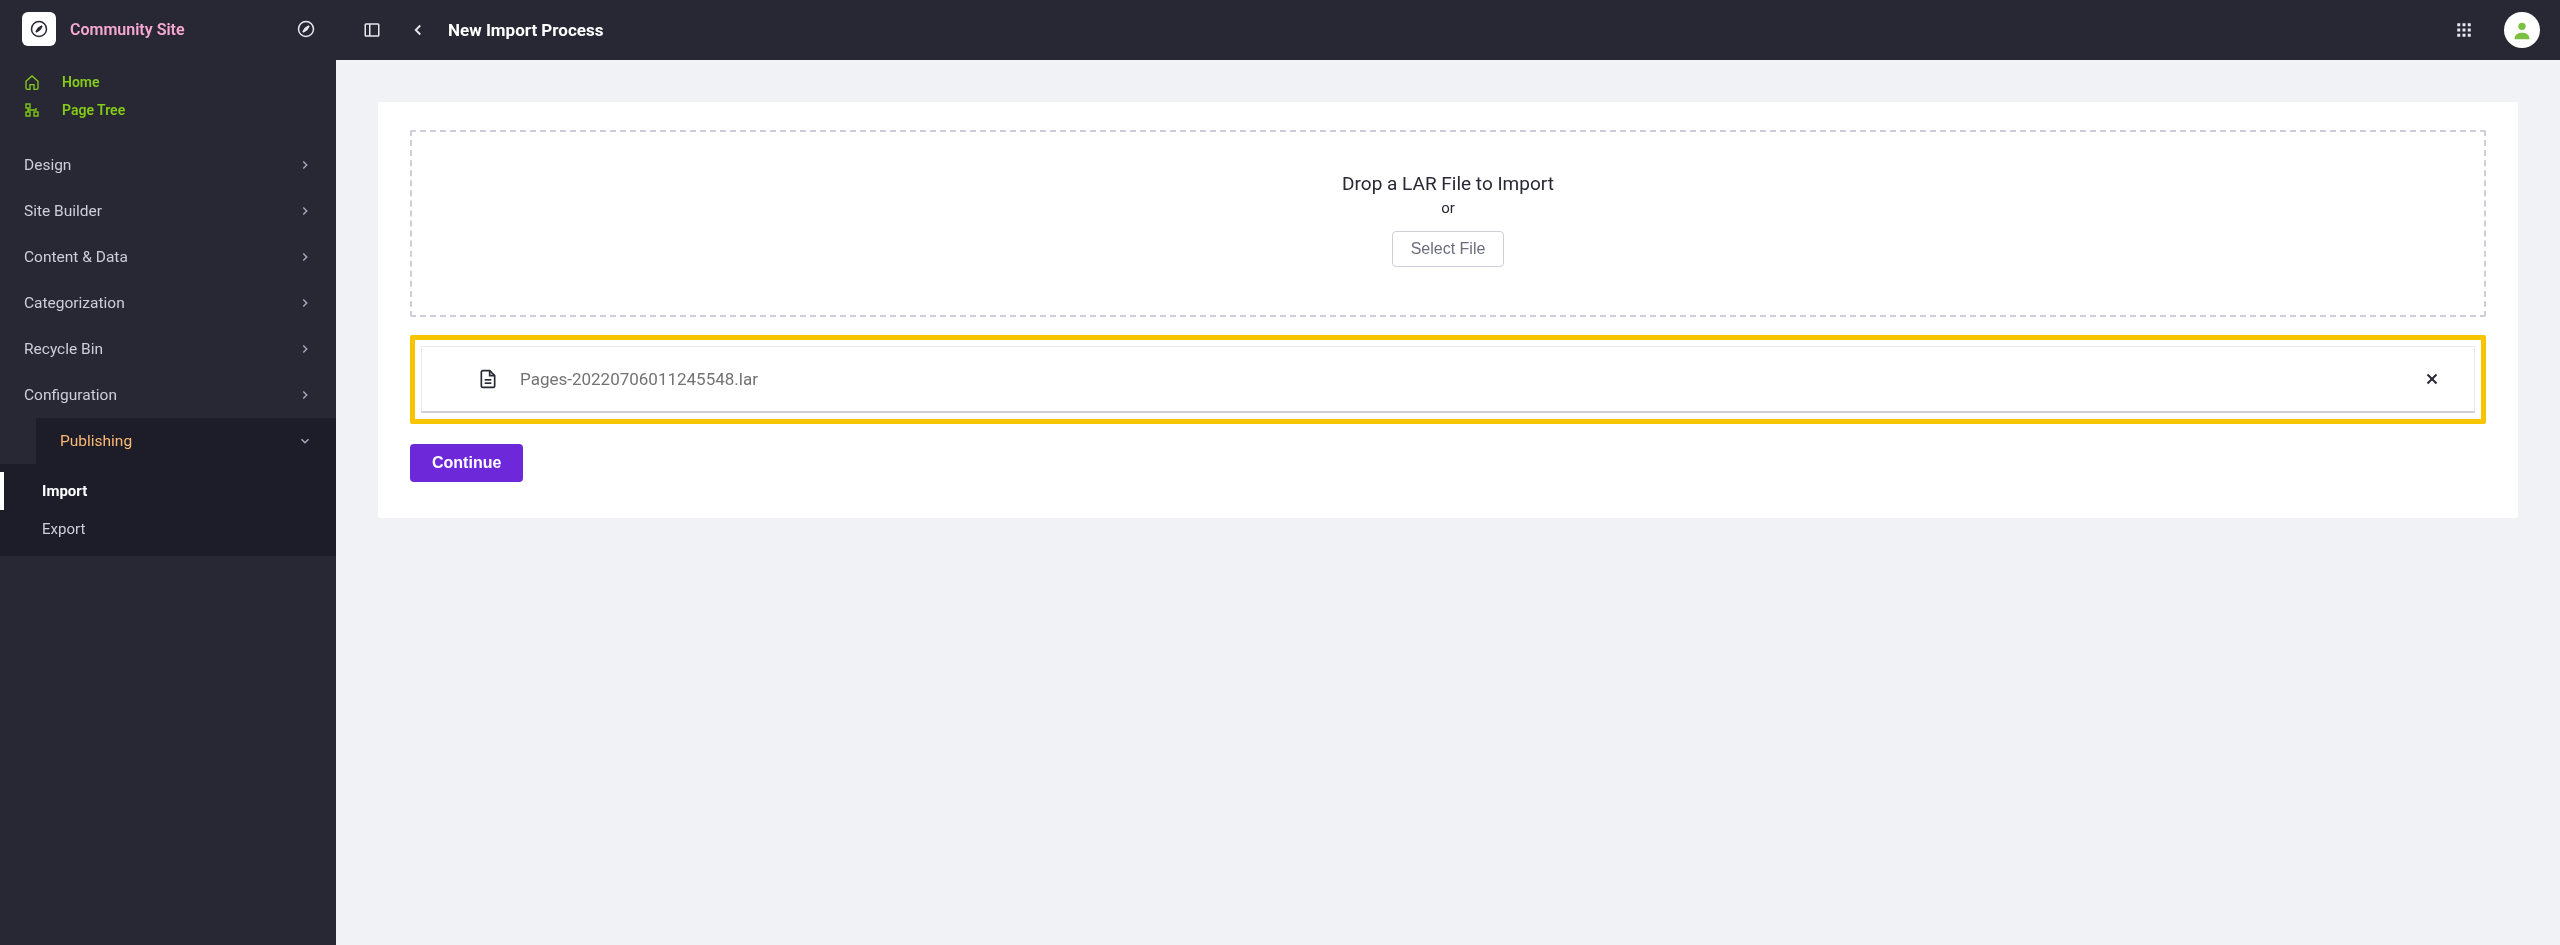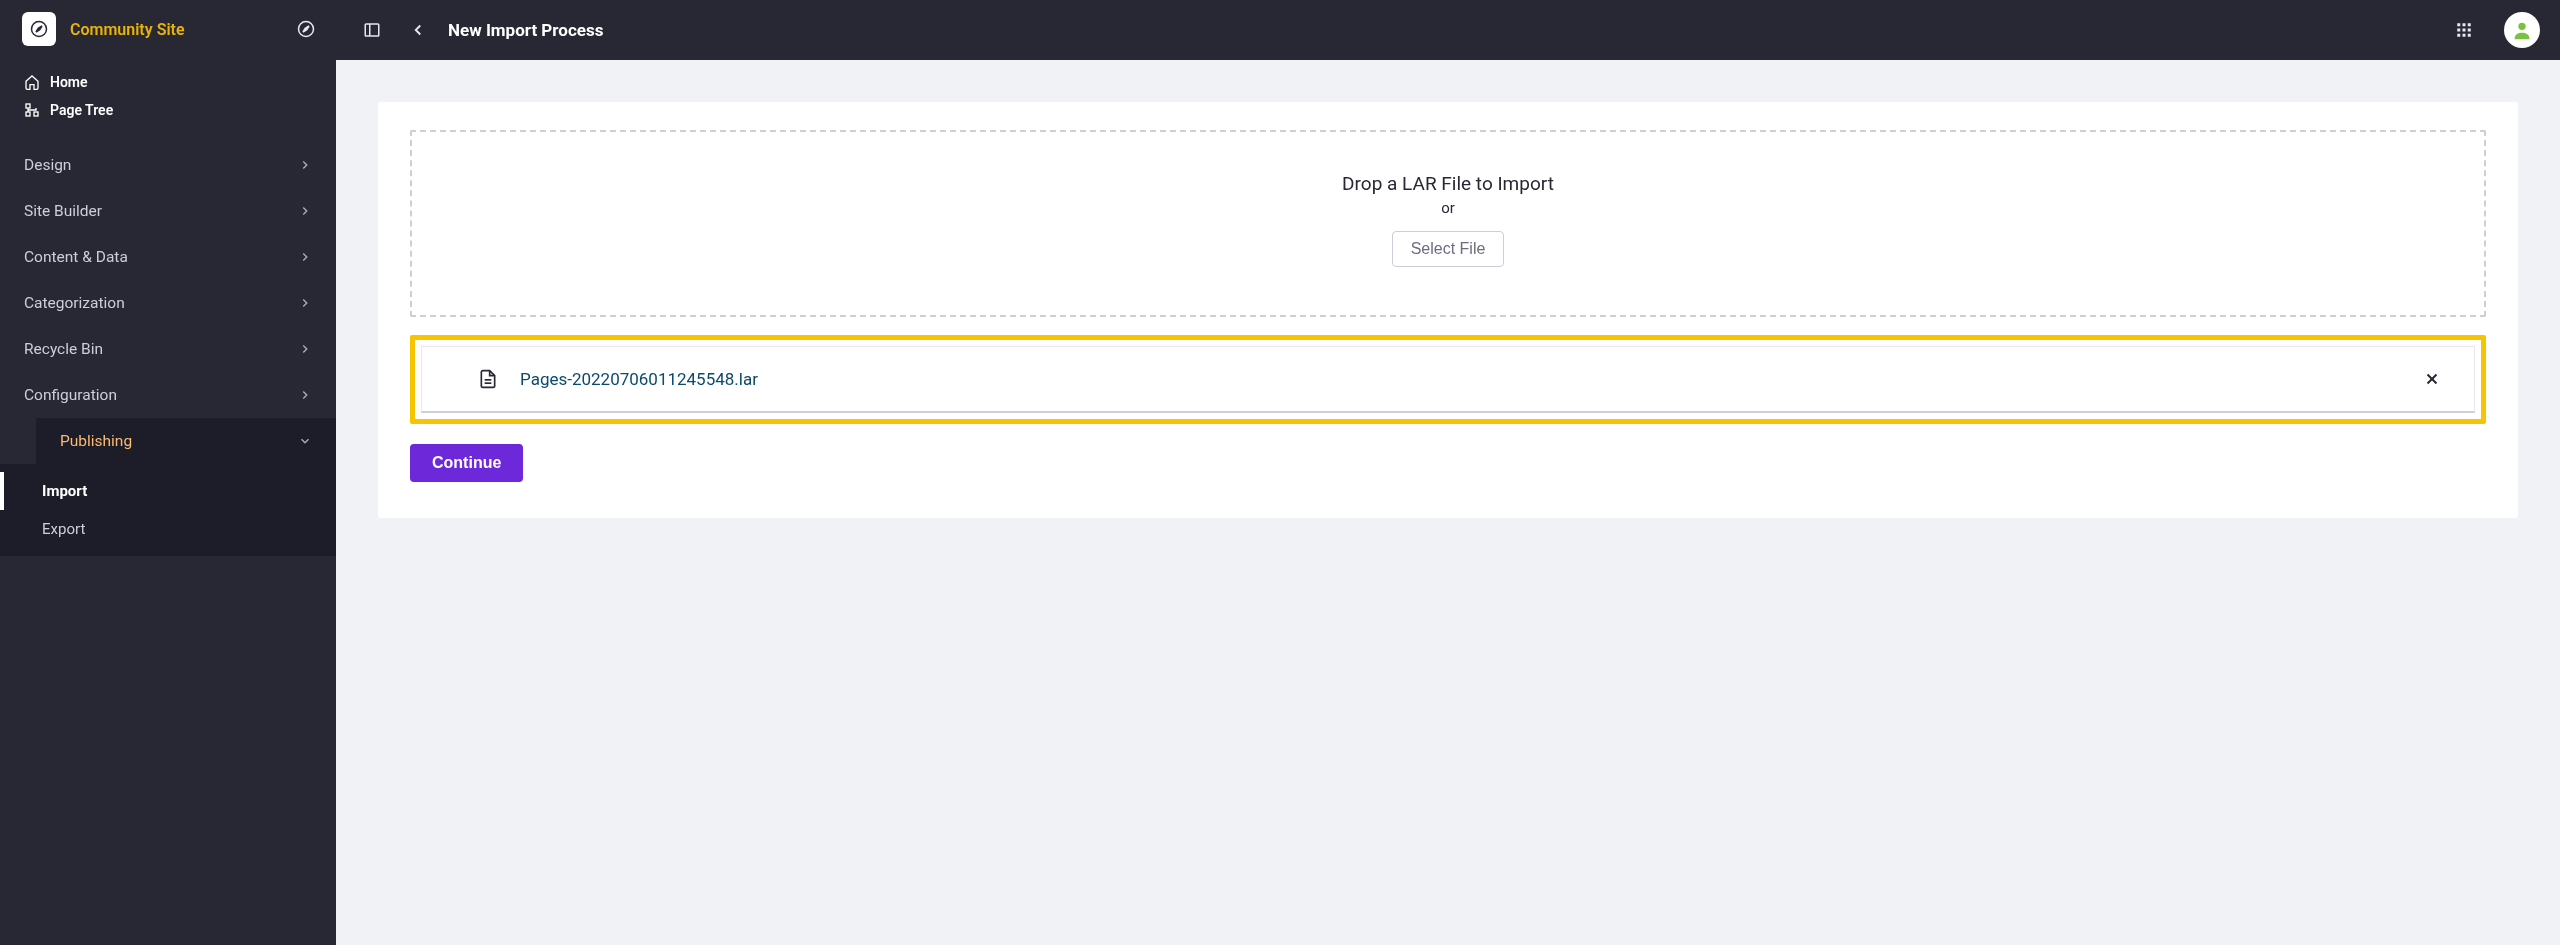--- a/index.html
+++ b/index.html
@@ -25,40 +25,40 @@
   .site-logo {
     width: 34px; height: 34px;
     background: #fff;
     border-radius: 6px;
     display: flex; align-items: center; justify-content: center;
     color: #272833;
   }
   .site-title {
     font-weight: 600;
     font-size: 16px;
-    color: #eab308;
+    color: #f9a8d4;
     flex: 1;
   }
   .compass-btn {
     width: 28px; height: 28px;
     display: flex; align-items: center; justify-content: center;
     color: #e7e7ed;
     cursor: pointer;
   }
 
   .sidebar-top {
     padding: 10px 0;
   }
   .top-link {
     display: flex; align-items: center;
-    gap: 10px;
+    gap: 22px;
     padding: 6px 24px;
     font-size: 14px;
     font-weight: 600;
-    color: #ffffff;
+    color: #84cc16;
     cursor: pointer;
   }
   .top-link svg { flex-shrink: 0; }
 
   .sidebar-menu { padding-top: 8px; }
   .menu-item {
     display: flex; align-items: center;
     justify-content: space-between;
     padding: 14px 24px;
     font-size: 15.5px;
@@ -185,21 +185,21 @@
     border: 1px solid #e7e7ed;
     border-bottom: 2px solid #cdced9;
     display: flex;
     align-items: center;
     padding: 18px 28px 18px 56px;
     gap: 22px;
   }
   .file-row .doc-icon { color:#272833; display:flex; }
   .file-name {
     font-size: 17px;
-    color: #0c4a6e;
+    color: #737373;
     flex: 1;
   }
   .remove-btn {
     width: 28px; height:28px;
     display:flex; align-items:center; justify-content:center;
     color:#272833;
     cursor:pointer;
   }
 
   .continue-btn {

